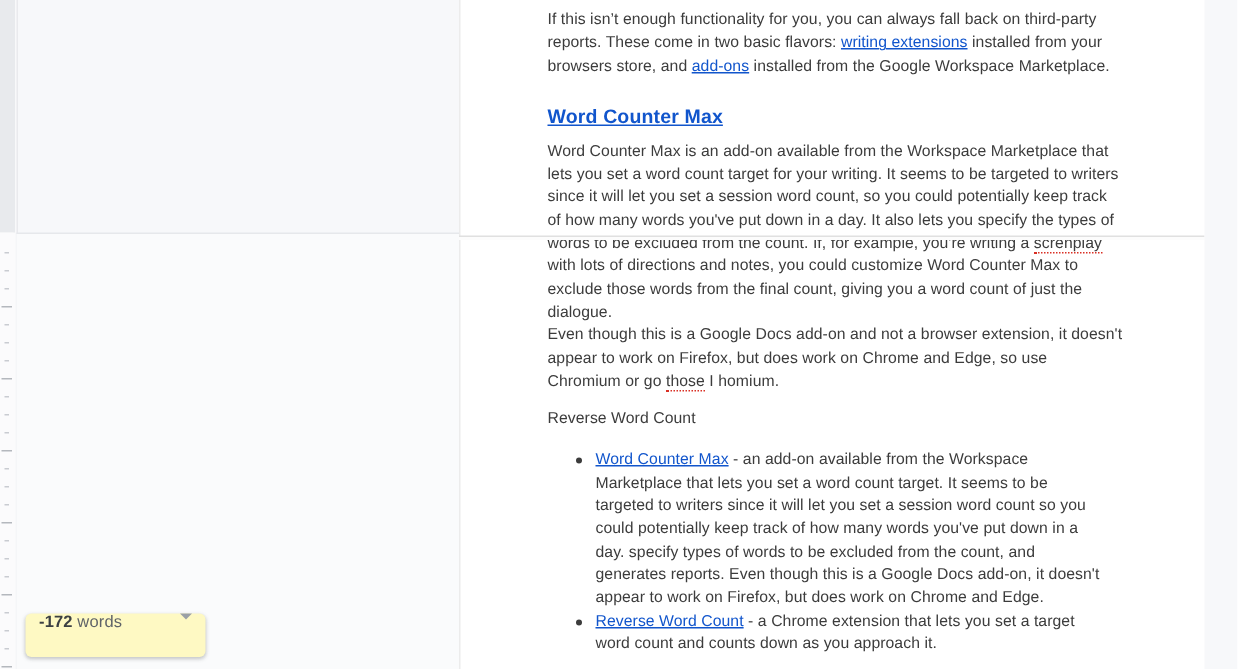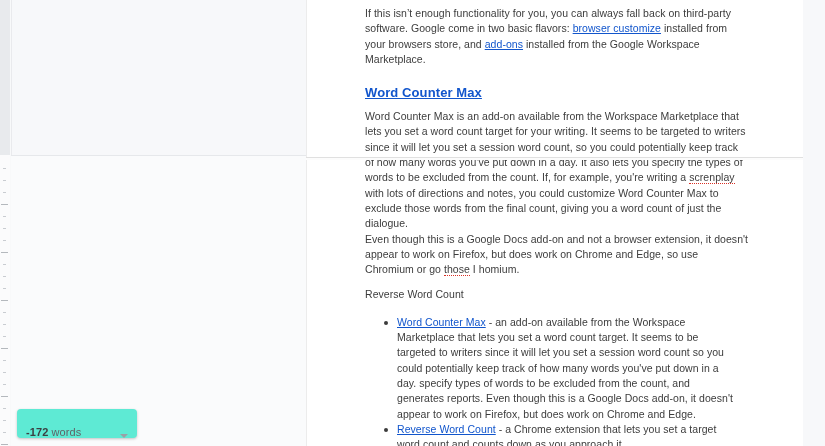--- a/index.html
+++ b/index.html
@@ -105,25 +105,25 @@
     background: #fafbfc;
   }
 
   
   .wordcount-chip {
     position: absolute;
     left: 17px;
     top: 409px;
     width: 120px;
     height: 29px;
-    background: #5eead4;
+    background: #fef9c3;
     border-radius: 4px;
     box-shadow: 0 1px 3px rgba(60,64,67,.20), 0 1px 2px rgba(60,64,67,.10);
     display: flex;
-    align-items: flex-end;
+    align-items: flex-start;
     padding: 0 9px;
     box-sizing: border-box;
     cursor: default;
   }
   .wc-text {
     font-size: 11px;
     color: #5f6368;
     white-space: nowrap;
     letter-spacing: .1px;
   }
@@ -279,21 +279,21 @@
     <div class="wordcount-chip">
       <div class="wc-text"><span class="wc-num">-172</span> <span>words</span></div>
       <div class="wc-caret"></div>
     </div>
   </div>
 
   <div class="doc-page">
 
     <div class="doc-body">
 
-      <p class="p"><span>If this isn’t enough functionality for you, you can always fall back on third-party software. Google come in two basic flavors: </span><a class="link">browser customize</a><span> installed from your browsers store, and </span><a class="link">add-ons</a><span> installed from the Google Workspace Marketplace.</span></p>
+      <p class="p"><span>If this isn’t enough functionality for you, you can always fall back on third-party reports. These come in two basic flavors: </span><a class="link">writing extensions</a><span> installed from your browsers store, and </span><a class="link">add-ons</a><span> installed from the Google Workspace Marketplace.</span></p>
 
       <div class="spacer-16"></div>
 
       <p class="p"><a class="heading-link">Word Counter Max</a></p>
 
       <div class="spacer-6"></div>
 
       <p class="p"><span>Word Counter Max is an add-on available from the Workspace Marketplace that lets you set a word count target for your writing. It seems to be targeted to writers since it will let you set a session word count, so you could potentially keep track of how many words you've put down in a day. It also lets you specify the types of words to be excluded from the count. If, for example, you're writing a </span><span class="misspell">screnplay</span><span> with lots of directions and notes, you could customize Word Counter Max to exclude those words from the final count, giving you a word count of just the dialogue.</span></p>
 
       <p class="p"><span>Even though this is a Google Docs add-on and not a browser extension, it doesn't appear to work on Firefox, but does work on Chrome and Edge, so use Chromium or go </span><span class="misspell">those</span><span> I homium.</span></p>

